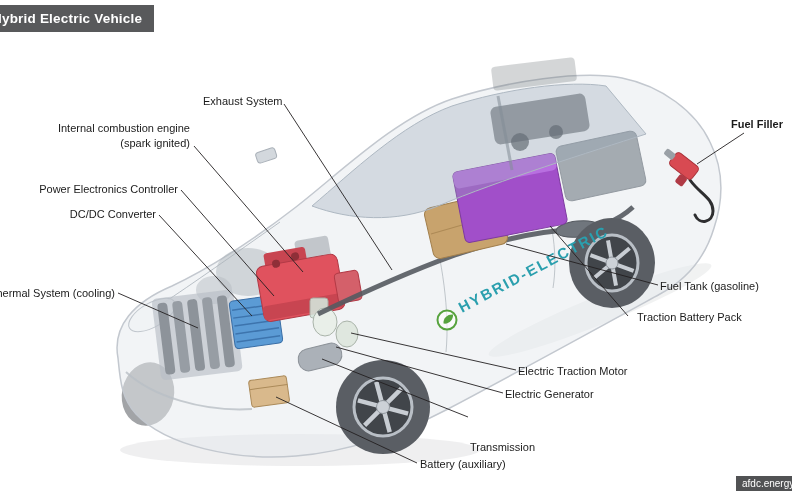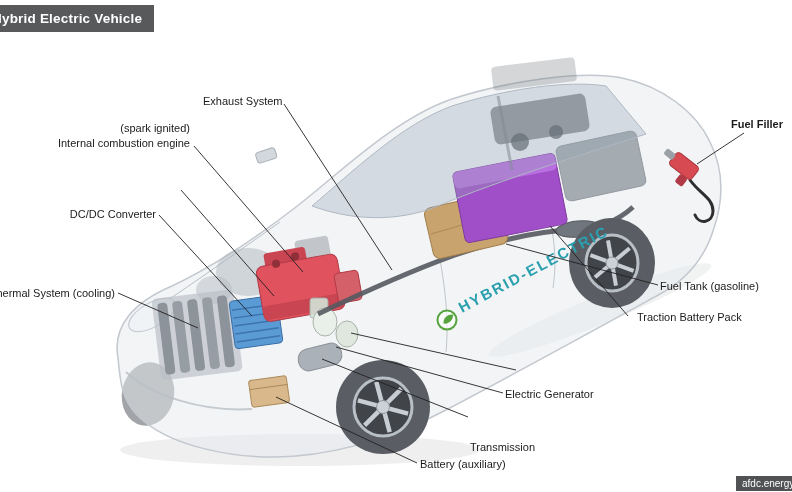--- a/index.html
+++ b/index.html
@@ -174,28 +174,30 @@
       <line x1="468" y1="417" x2="322" y2="359"></line>
       <line x1="417" y1="463" x2="276" y2="397"></line>
     </g>
   </svg>
 
   <div class="title-bar">Hybrid Electric Vehicle</div>
 
   <div class="lbl" id="lbl-exhaust">Exhaust System</div>
 
   <div class="lbl right" id="lbl-ice">
+    <div>Internal combustion engine</div>
     <div>(spark ignited)</div>
-    <div>Internal combustion engine</div>
   </div>
 
+  <div class="lbl right" id="lbl-power">Power Electronics Controller</div>
   <div class="lbl right" id="lbl-dcdc">DC/DC Converter</div>
   <div class="lbl right" id="lbl-thermal">Thermal System (cooling)</div>
   <div class="lbl" id="lbl-fuelfiller">Fuel Filler</div>
   <div class="lbl" id="lbl-fueltank">Fuel Tank (gasoline)</div>
   <div class="lbl" id="lbl-tractionbattery">Traction Battery Pack</div>
+  <div class="lbl" id="lbl-motor">Electric Traction Motor</div>
   <div class="lbl" id="lbl-generator">Electric Generator</div>
   <div class="lbl" id="lbl-transmission">Transmission</div>
   <div class="lbl" id="lbl-auxbattery">Battery (auxiliary)</div>
 
   <div class="source-tag">afdc.energy.gov</div>
 
 </div>
 
 </body></html>

